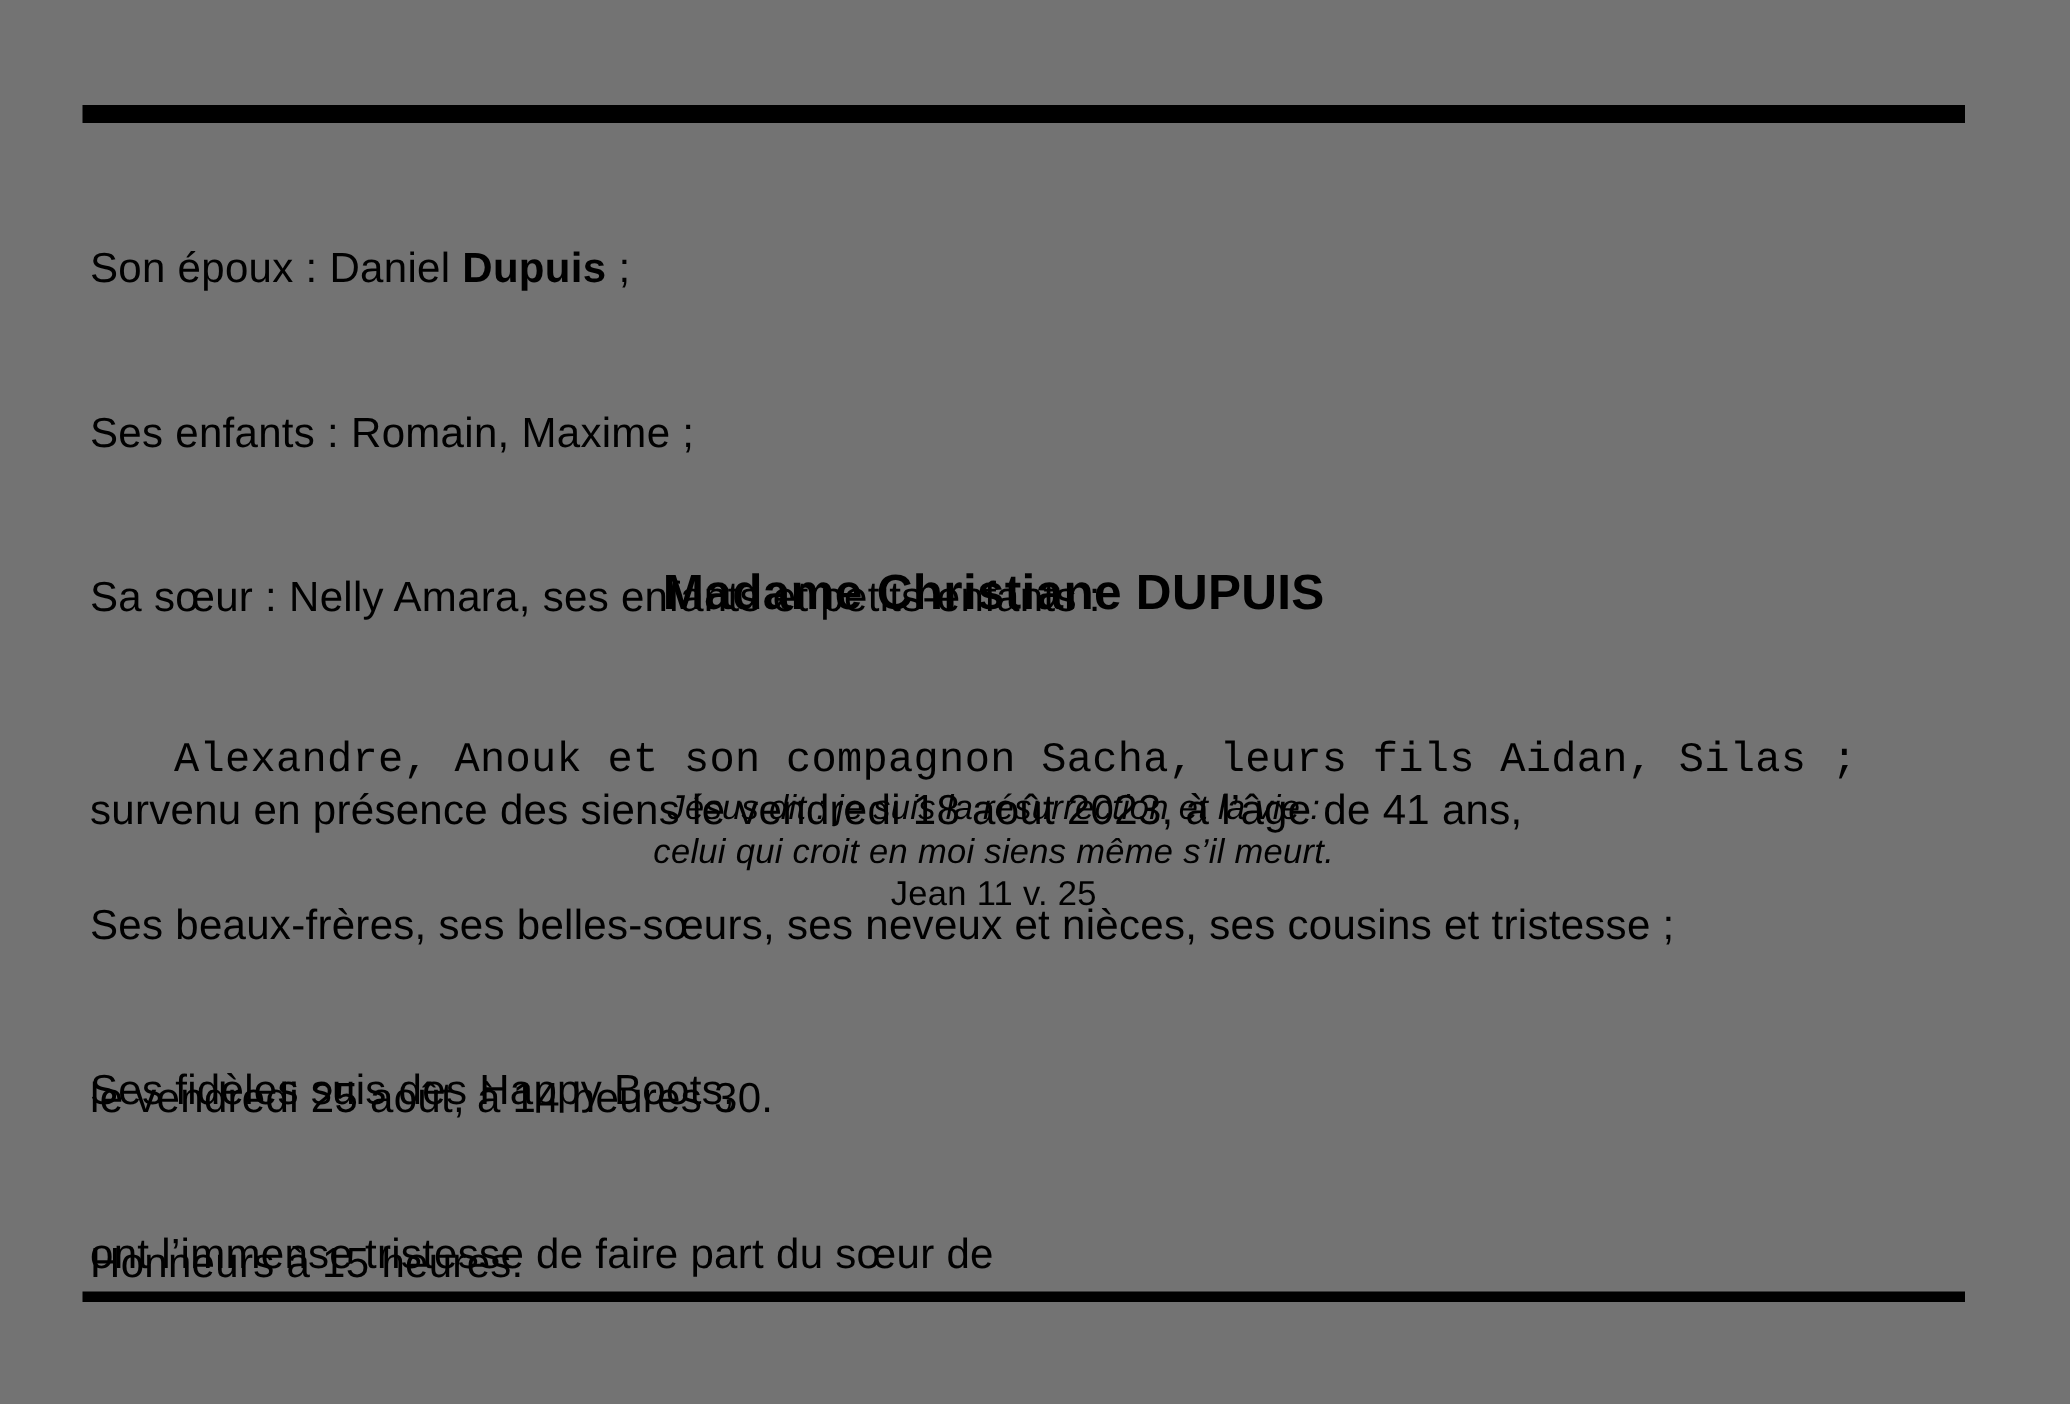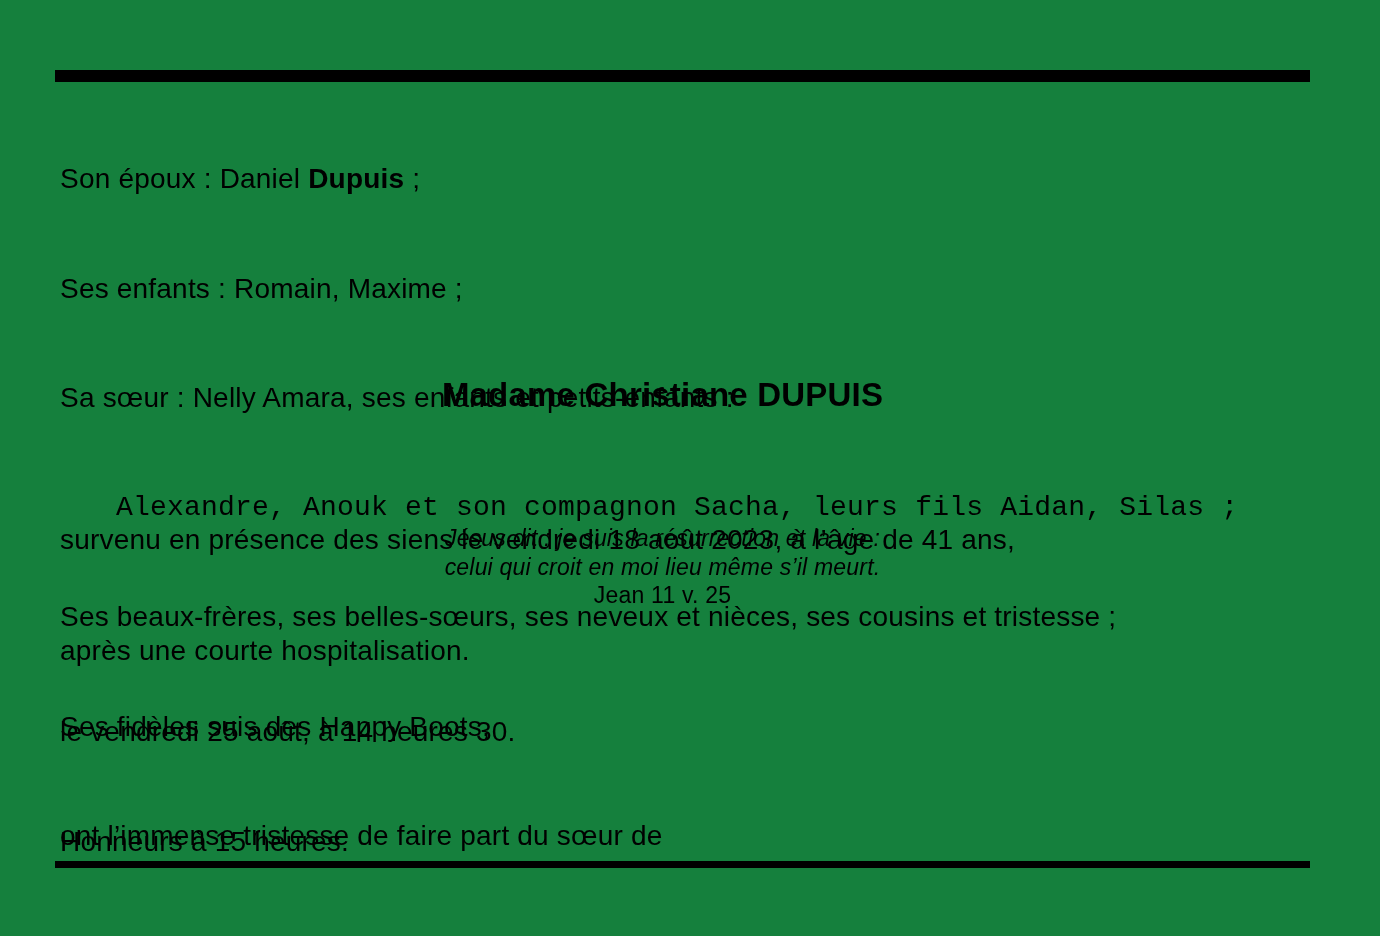--- a/index.html
+++ b/index.html
@@ -8,21 +8,21 @@
     height: 936px;
     background: #ffffff;
     font-family: "Liberation Sans", sans-serif;
     color: #000000;
     overflow: hidden;
   }
   .page {
     position: relative;
     width: 1380px;
     height: 936px;
-    background: #15803d;
+    background: #737373;
   }
   .rule {
     position: absolute;
     left: 55px;
     width: 1255px;
     background: #000000;
   }
   .rule-top { top: 70px; height: 12px; }
   .rule-bottom { top: 861px; height: 7px; }
 
@@ -80,26 +80,25 @@
     <div class="line indented">Alexandre, Anouk et son compagnon Sacha, leurs fils Aidan, Silas ;</div>
     <div class="line">Ses beaux-frères, ses belles-sœurs, ses neveux et nièces, ses cousins et tristesse ;</div>
     <div class="line">Ses fidèles suis des Happy Boots,</div>
     <div class="line">ont l’immense tristesse de faire part du sœur de</div>
   </div>
 
   <h1 class="title">Madame Christiane DUPUIS</h1>
 
   <div class="textblock announcement-block">
     <div class="line">survenu en présence des siens le vendredi 18 août 2023, à l’âge de 41 ans,</div>
-    <div class="line">après une courte hospitalisation.</div>
   </div>
 
   <div class="quote-block">
     <div class="quote-line">Jésus dit : je suis la résurrection et la vie :</div>
-    <div class="quote-line">celui qui croit en moi lieu même s’il meurt.</div>
+    <div class="quote-line">celui qui croit en moi siens même s’il meurt.</div>
     <div class="quote-ref">Jean 11 v. 25</div>
   </div>
 
   <div class="textblock ceremony-block">
     <div class="line">le vendredi 25 août, à 14 heures 30.</div>
     <div class="line">Honneurs à 15 heures.</div>
     
     
     
   </div>

